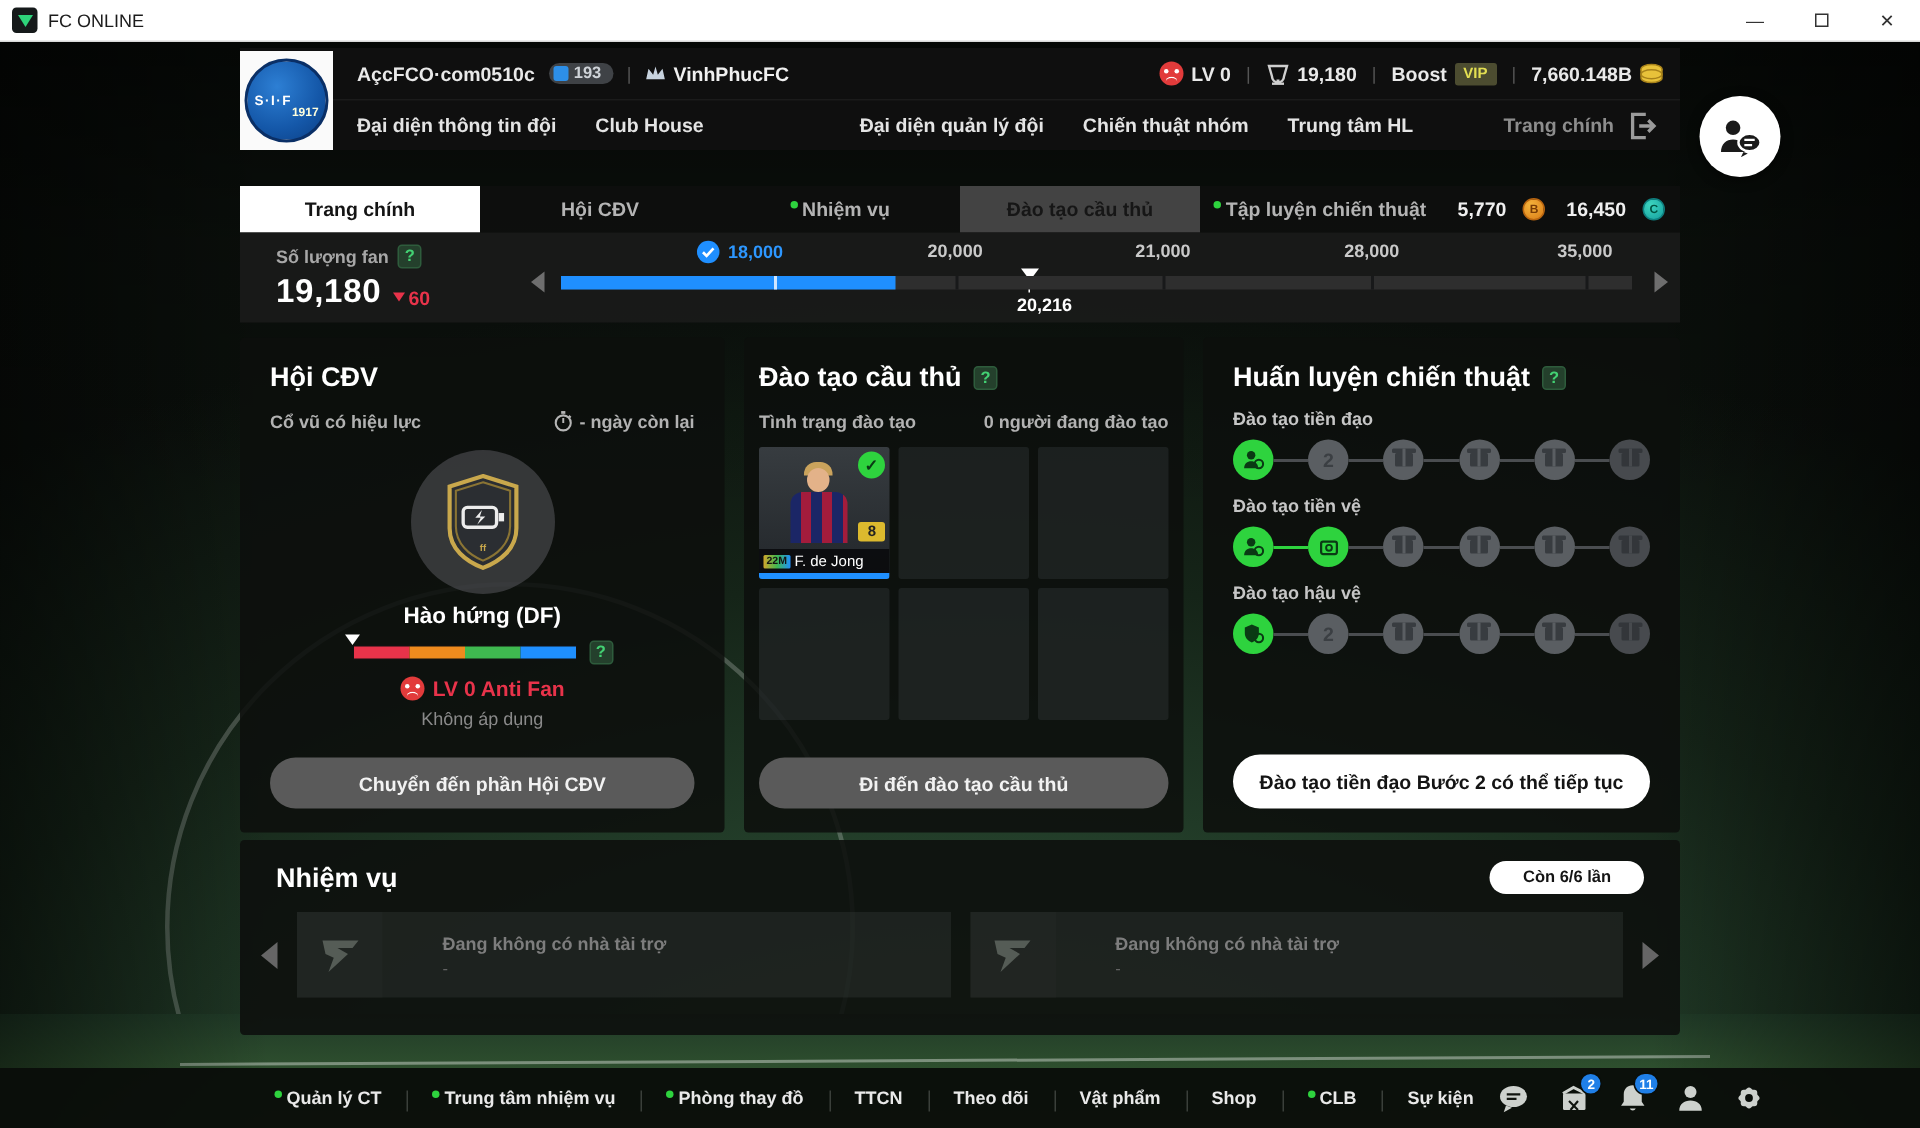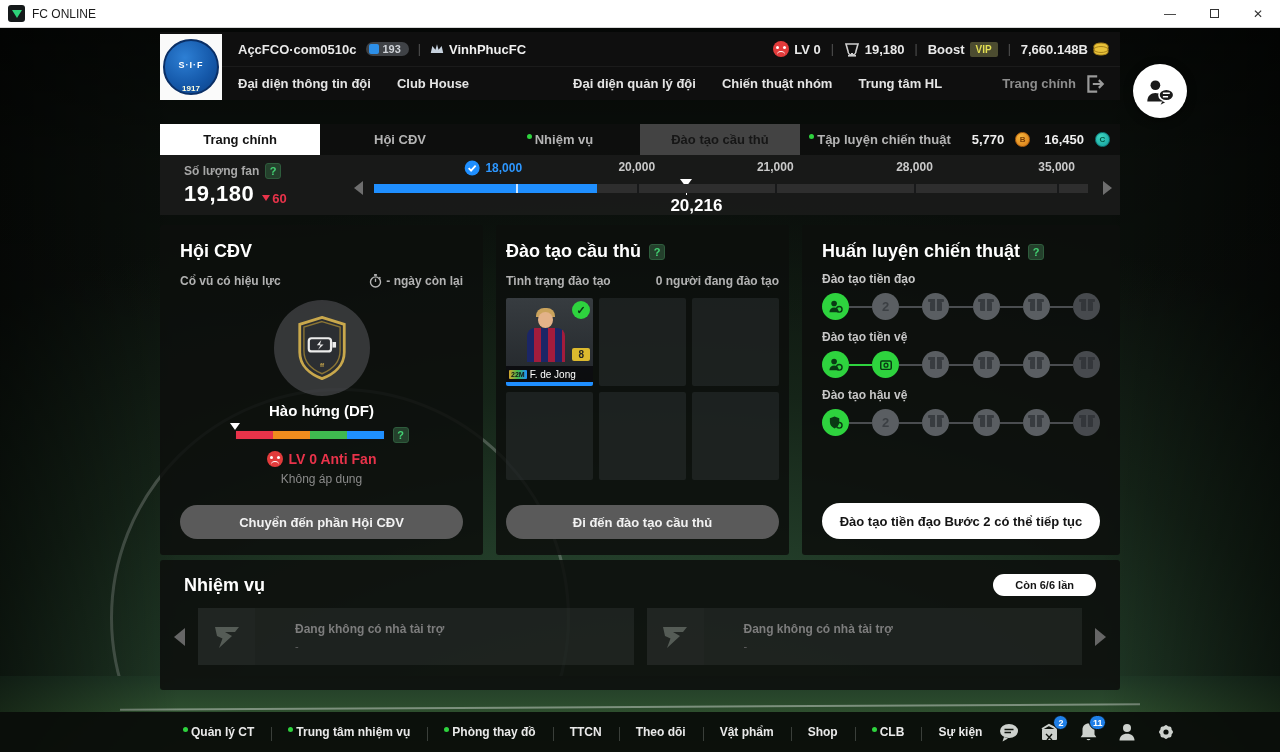--- a/index.html
+++ b/index.html
@@ -36,22 +36,22 @@
     background:linear-gradient(180deg, rgba(0,0,0,.55) 0%, rgba(0,0,0,.15) 18%, rgba(0,0,0,0) 45%),
                linear-gradient(90deg, rgba(0,0,0,.5) 0, rgba(0,0,0,0) 14%, rgba(0,0,0,0) 86%, rgba(0,0,0,.5) 100%); }
 
   
   .header { position:absolute; left:160px; top:4px; width:960px; height:68px;
     background:rgba(16,16,16,.94); color:#eee; }
   .crest { position:absolute; left:0; top:2px; width:62px; height:66px; background:#fafafa;
     display:flex; align-items:center; justify-content:center; z-index:3; }
   .crest-circle { width:56px; height:56px; border-radius:50%;
     background:radial-gradient(circle at 38% 32%, #2d7fd4 0%, #1457a8 60%, #0c3f84 100%);
-    border:2px solid #0a2f66; color:#fff; display:flex; flex-direction:column;
-    align-items:center; justify-content:flex-end; font-weight:bold; }
+    border:2px solid #0a2f66; color:#fff; display:flex; flex-direction:row;
+    align-items:center; justify-content:center; font-weight:bold; }
   .crest-top { font-size:9px; letter-spacing:1px; }
   .crest-bottom { font-size:8px; margin-top:14px; color:#ffd; }
   .hrow1 { height:34px; display:flex; align-items:center; padding-left:78px; gap:9px; }
   .acct-name { font-size:13px; font-weight:bold; color:#e9e9e9; }
   .acct-badge { display:flex; align-items:center; gap:4px; background:#3f4246; border-radius:8px;
     padding:1px 8px 1px 3px; font-size:11px; font-weight:bold; color:#cfd3d8; }
   .acct-badge .sq { width:10px; height:10px; background:#2d8fe8; border-radius:2px; }
   .hsep { color:#555; font-size:12px; }
   .clubname { display:flex; align-items:center; gap:5px; font-size:13px; font-weight:bold; color:#f0f0f0; }
   .hrow1-right { margin-left:auto; display:flex; align-items:center; gap:10px; padding-right:10px; }
@@ -114,21 +114,21 @@
   .track .wtick { position:absolute; left:19.9%; top:0; bottom:0; width:2px; background:#cfe6ff; }
   .ml { position:absolute; top:5px; transform:translateX(-50%); display:flex; align-items:center;
     gap:5px; font-size:12px; font-weight:bold; color:#c9c9c9; white-space:nowrap; }
   .ml.blue { color:#2d97ff; }
   .mlwrap { position:absolute; left:26px; right:26px; top:0; height:100%; }
   .marker { position:absolute; left:43.75%; transform:translateX(-50%); top:24px; display:flex;
     flex-direction:column; align-items:center; }
   .marker .tri { width:0; height:0; border-left:6px solid transparent; border-right:6px solid transparent;
     border-top:8px solid #fff; }
   .marker .stem { width:1px; height:8px; background:#fff; }
-  .marker .mval { margin-top:1px; font-size:17px; font-weight:bold; color:#fff;margin-left:20px; }
+  .marker .mval { margin-top:1px; font-size:12px; font-weight:bold; color:#fff;margin-left:20px; }
 
   
   .panels { position:absolute; left:160px; top:197px; width:960px; height:330px; display:flex; gap:13px; }
   .panel { background:rgba(13,15,13,.88); border-radius:3px; padding:16px 20px;
     display:flex; flex-direction:column; color:#ddd; }
   .p1 { width:323px; } .p2 { width:293px; padding:16px 10px; } .p3 { width:318px; }
   .ptitle-row { display:flex; align-items:center; gap:8px; }
   .ptitle { font-size:18px; font-weight:bold; color:#fff; }
   .plabels { display:flex; justify-content:space-between; margin-top:12px; font-size:12px;
     font-weight:bold; color:#b2b2b2; }

